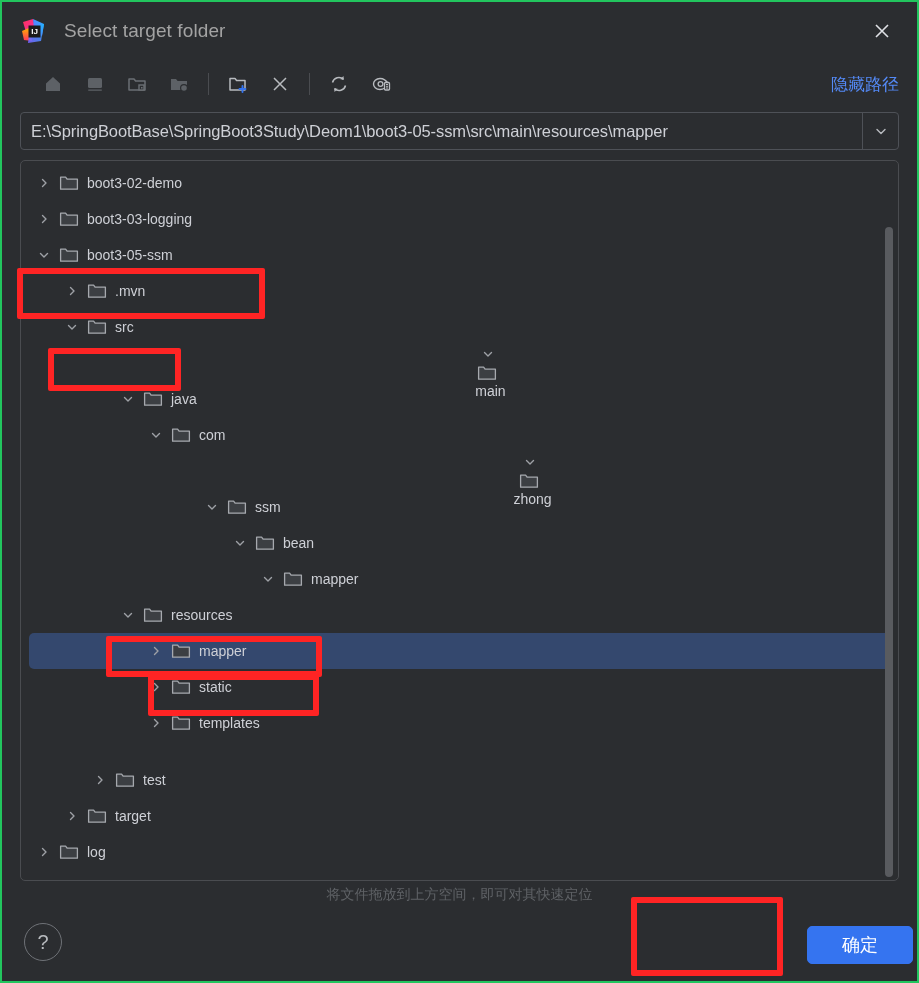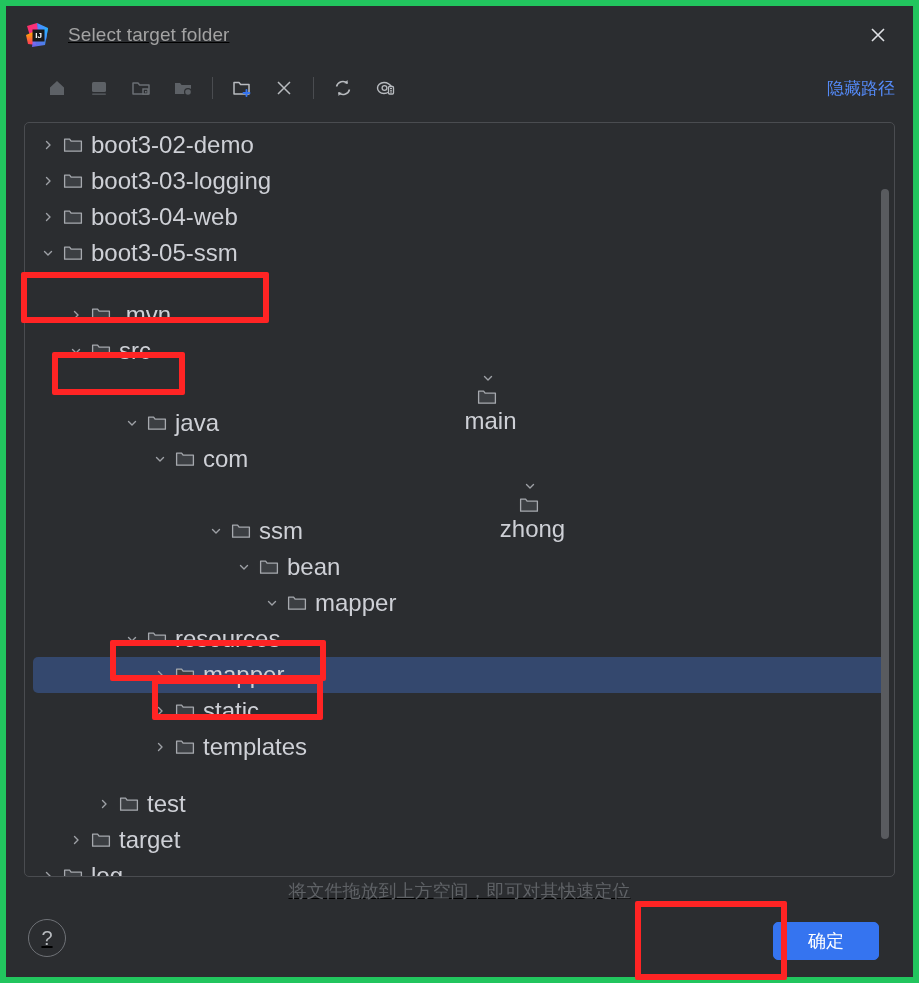--- a/index.html
+++ b/index.html
@@ -6,22 +6,22 @@
   html, body {
     width: 919px; height: 983px;
     background: #1e1f22;
     font-family: "Liberation Sans", "DejaVu Sans", sans-serif;
     overflow: hidden;
   }
   #dialog {
     position: absolute; left:0; top:0;
     width: 919px; height: 983px;
     background: #2b2d30;
-    border: 6px solid #22c55e;
-    display: flex; flex-direction: column; text-decoration: underline;
+    border: 2px solid #22c55e;
+    display: flex; flex-direction: column;
   }
 
   
   #titlebar {
     height: 58px; flex: 0 0 58px;
     display: flex; align-items: center;
     padding: 0 14px 0 18px;
     position: relative;
   }
   #app-logo { width: 26px; height: 26px; flex:0 0 26px; position: relative; }
@@ -111,55 +111,55 @@
   .row.selected { background: #34486e; }
   .twisty {
     width: 18px; height: 18px; flex: 0 0 18px;
     display:flex; align-items:center; justify-content:center;
     margin-right: 6px;
   }
   .twisty svg { display:block; }
   .folder-ic { width: 20px; height: 20px; flex:0 0 20px; margin-right: 8px; display:flex; align-items:center;}
   .folder-ic svg { display:block; }
   .row-label {
-    font-size: 24px; color: #ced0d6; white-space: nowrap;
+    font-size: 14px; color: #ced0d6; white-space: nowrap;
   }
 
   
   #tree-scrollbar {
     position: absolute; right: 4px; top: 4px; bottom: 4px;
     width: 10px; cursor: pointer;
   }
   #tree-scrollthumb {
     position: absolute; left: 1px; width: 8px;
     top: 62px; height: 650px;
     background: #595b5f; border-radius: 4px;
   }
 
   
   #hint {
     flex: 0 0 28px;
     display:flex; align-items:center; justify-content:center;
-    color: #5f6266; font-size: 18px;
+    color: #5f6266; font-size: 14px;
   }
   #footer {
     flex: 0 0 72px; height: 72px;
     display:flex; align-items:center;
     padding: 0 18px 6px 18px;
     position: relative;
   }
   #help-btn {
     width: 38px; height: 38px; border-radius: 50%;
     border: 1px solid #6f7277;
     display:flex; align-items:center; justify-content:center;
     color: #b8bbbf; font-size: 20px; cursor: pointer;
     margin-left: 4px;
   }
   #footer-actions {
-    position:absolute; right: 34px; top: 50%; transform: translateY(-50%);
+    position:absolute; right: 4px; top: 50%; transform: translateY(-50%);
     display: flex; gap: 8px;
   }
   .btn {
     min-width: 106px; height: 38px;
     border-radius: 5px;
     display:flex; align-items:center; justify-content:center;
     font-size: 18px; cursor: pointer;
   }
   .btn-primary { background: #3574f0; color: #ffffff; border: 1px solid #3574f0; }
   .btn-default { background: transparent; color: #ced0d6; border: 1px solid #5c5f63; }
@@ -272,20 +272,28 @@
         <path d="M18.5 11 C16 15 12.5 16.5 10 16.5 C6 16.5 3.5 13.5 3.5 11 C3.5 8.5 6 5.5 10 5.5 C12.5 5.5 16 7 18.5 11 Z" fill="none" stroke="#b8bbbf" stroke-width="1.4"></path>
         <circle cx="10.5" cy="11" r="2.4" fill="none" stroke="#b8bbbf" stroke-width="1.3"></circle>
         <rect x="14.5" y="9.5" width="5" height="7.5" rx="1" fill="#2b2d30" stroke="#b8bbbf" stroke-width="1.3"></rect>
         <path d="M16 11.5 h2 M16 13.3 h2 M16 15 h2" stroke="#b8bbbf" stroke-width="1"></path>
       </svg>
     </div>
 
     <div id="hide-path-link">隐藏路径</div>
   </div>
 
+  <div id="path-row">
+    <input id="path-input" type="text" value="E:\SpringBootBase\SpringBoot3Study\Deom1\boot3-05-ssm\src\main\resources\mapper" style="">
+    <div id="path-dropdown">
+      <svg width="14" height="14" viewBox="0 0 14 14">
+        <path d="M3 5.5 L7 9.5 L11 5.5" fill="none" stroke="#b8bbbf" stroke-width="1.4" stroke-linecap="round" stroke-linejoin="round"></path>
+      </svg>
+    </div>
+  </div>
 
   <div id="tree-wrap">
     <div id="tree">
         <div class="row" style="padding-left: 6px;">
           <div class="twisty">
             <svg width="14" height="14" viewBox="0 0 14 14">
               <path d="M5.5 3.5 L9 7 L5.5 10.5" fill="none" stroke="#9ea1a6" stroke-width="1.4" stroke-linecap="round" stroke-linejoin="round"></path>
             </svg>
           </div>
           <div class="folder-ic">
@@ -304,44 +312,31 @@
           <div class="folder-ic">
             <svg width="20" height="18" viewBox="0 0 20 18">
               <path d="M1.6 3.2 h5 l1.5 2 h10.3 v10 h-16.8 Z" fill="#3c3f43" stroke="#a6a9ae" stroke-width="1.3" stroke-linejoin="round"></path>
             </svg>
           </div>
           <span class="row-label">boot3-03-logging</span>
         </div>
         <div class="row" style="padding-left: 6px;">
           <div class="twisty">
             <svg width="14" height="14" viewBox="0 0 14 14">
-              <path d="M5.5 3.5 L9 7 L5.5 10.5" fill="none" stroke="#9ea1a6" stroke-width="1.4" stroke-linecap="round" stroke-linejoin="round"></path>
-            </svg>
-          </div>
-          <div class="folder-ic">
-            <svg width="20" height="18" viewBox="0 0 20 18">
-              <path d="M1.6 3.2 h5 l1.5 2 h10.3 v10 h-16.8 Z" fill="#3c3f43" stroke="#a6a9ae" stroke-width="1.3" stroke-linejoin="round"></path>
-            </svg>
-          </div>
-          <span class="row-label">boot3-04-web</span>
-        </div>
-        <div class="row" style="padding-left: 6px;">
-          <div class="twisty">
-            <svg width="14" height="14" viewBox="0 0 14 14">
               <path d="M3.5 5.5 L7 9 L10.5 5.5" fill="none" stroke="#9ea1a6" stroke-width="1.4" stroke-linecap="round" stroke-linejoin="round"></path>
             </svg>
           </div>
           <div class="folder-ic">
             <svg width="20" height="18" viewBox="0 0 20 18">
               <path d="M1.6 3.2 h5 l1.5 2 h10.3 v10 h-16.8 Z" fill="#3c3f43" stroke="#a6a9ae" stroke-width="1.3" stroke-linejoin="round"></path>
             </svg>
           </div>
           <span class="row-label">boot3-05-ssm</span>
         </div>
-        <div class="row" style="padding-left: 34px; margin-top: 26px;">
+        <div class="row" style="padding-left: 34px;">
           <div class="twisty">
             <svg width="14" height="14" viewBox="0 0 14 14">
               <path d="M5.5 3.5 L9 7 L5.5 10.5" fill="none" stroke="#9ea1a6" stroke-width="1.4" stroke-linecap="round" stroke-linejoin="round"></path>
             </svg>
           </div>
           <div class="folder-ic">
             <svg width="20" height="18" viewBox="0 0 20 18">
               <path d="M1.6 3.2 h5 l1.5 2 h10.3 v10 h-16.8 Z" fill="#3c3f43" stroke="#a6a9ae" stroke-width="1.3" stroke-linejoin="round"></path>
             </svg>
           </div>

